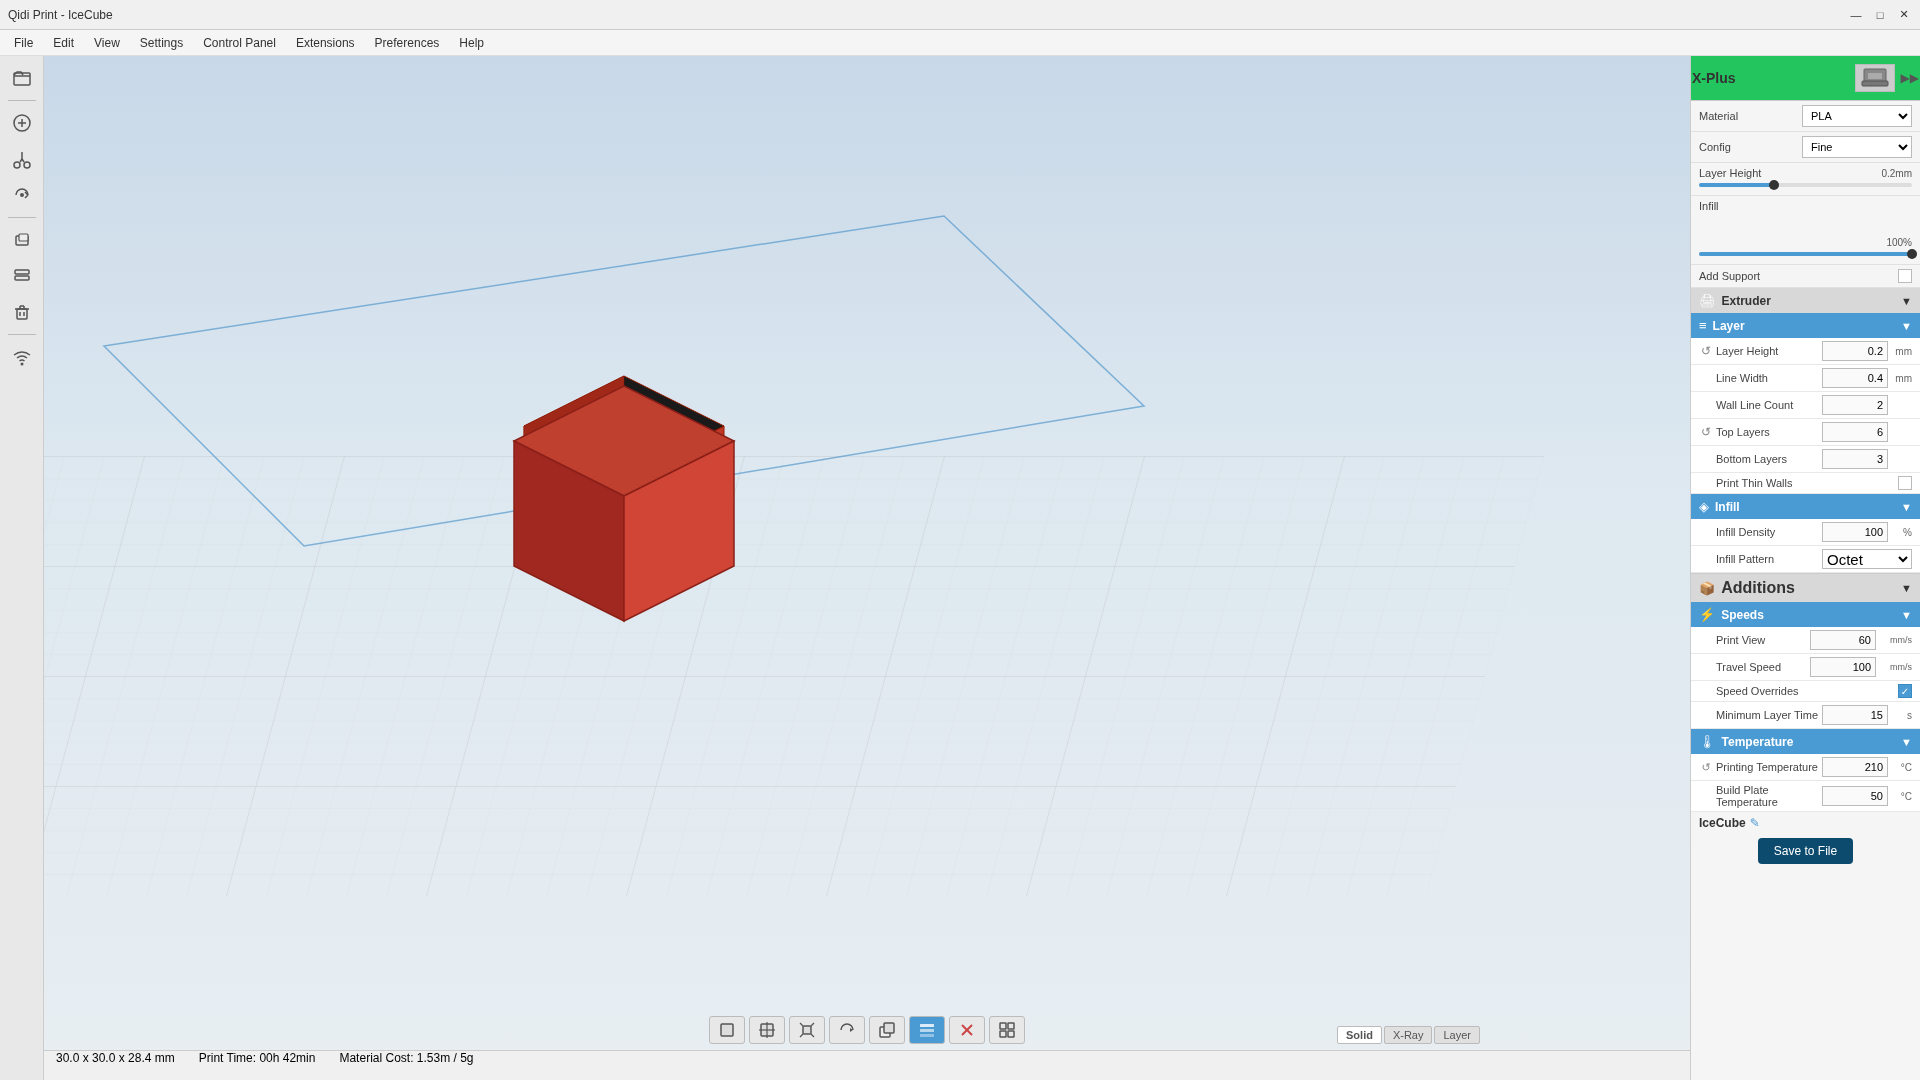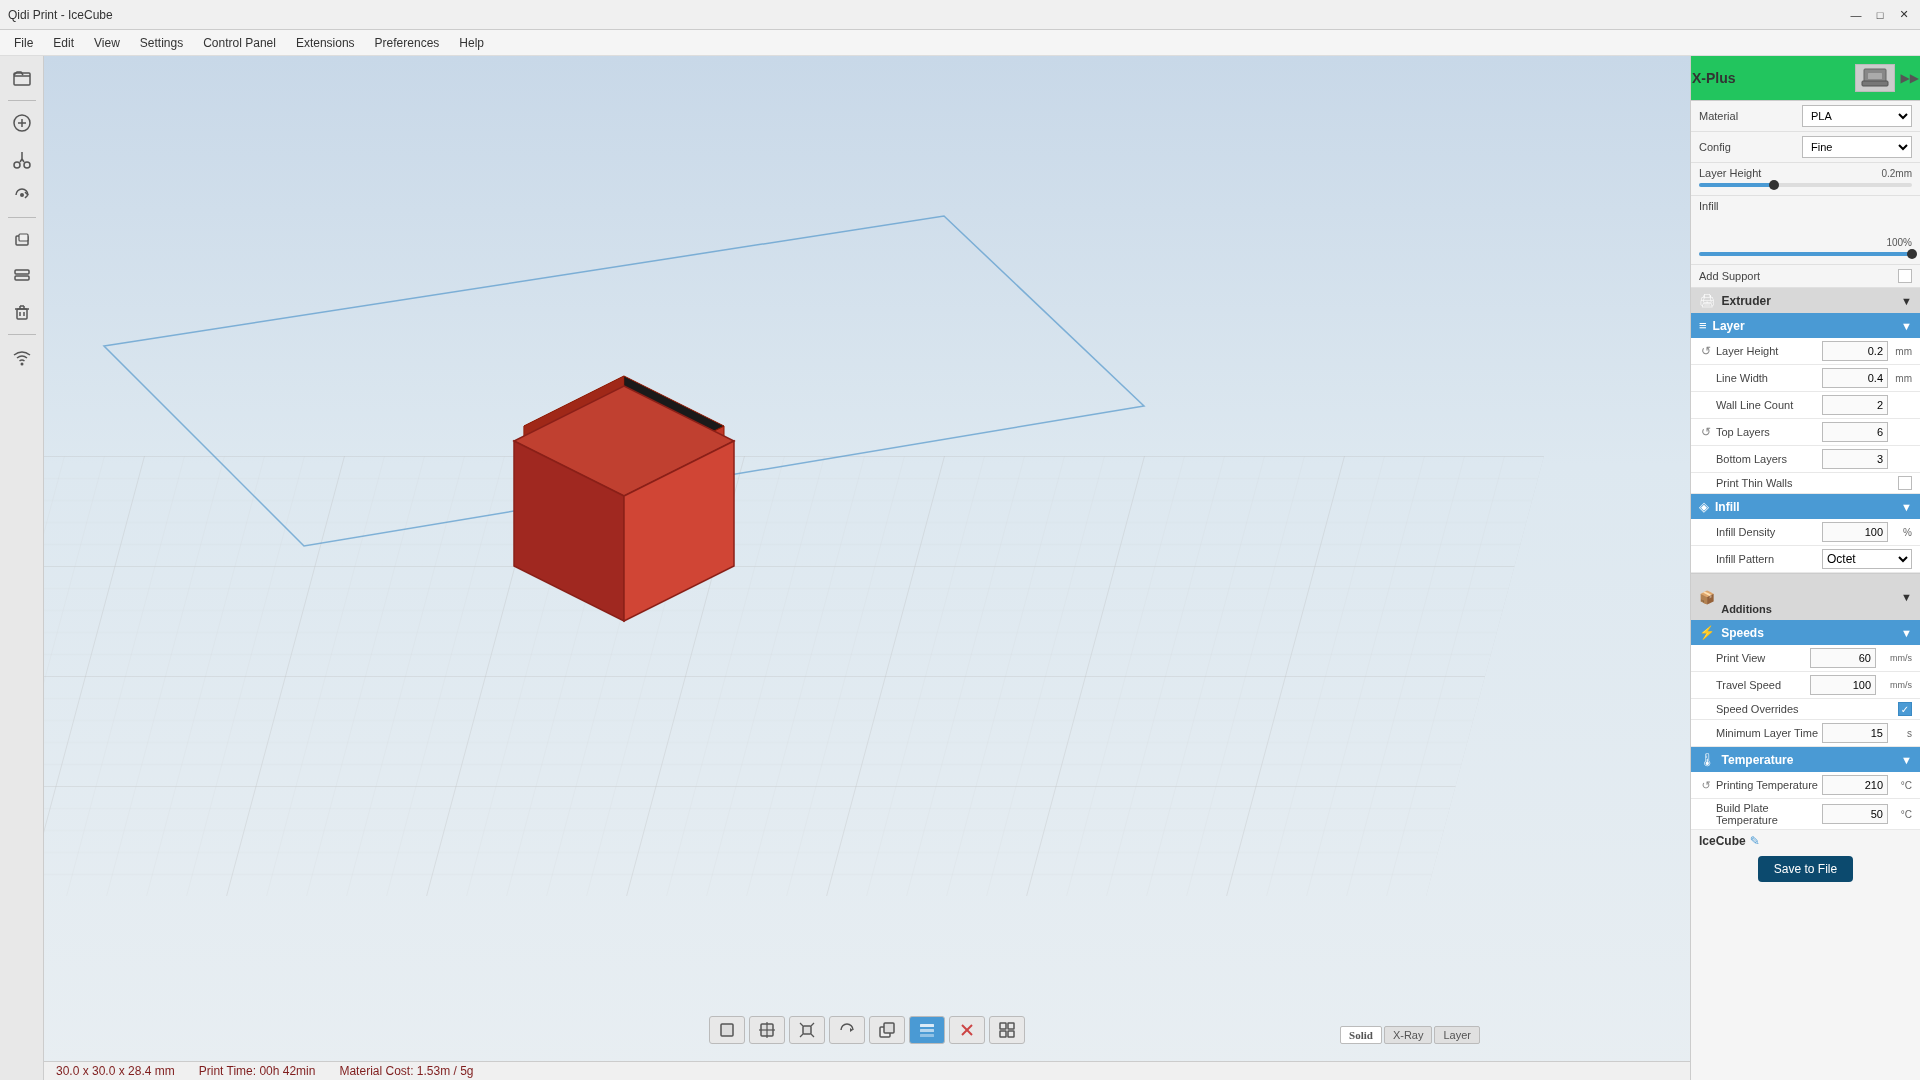--- a/index.html
+++ b/index.html
@@ -108,29 +108,29 @@
       top: 0; left: 0;
       width: 100%; height: 100%;
     }
 
     
     #status-bar {
       position: absolute;
       bottom: 0;
       left: 0;
       right: 0;
-      height: 19px;
+      height: 30px;
       background: #f0f0f0;
       border-top: 1px solid #ccc;
       display: flex;
-      align-items: center;
+      align-items: flex-start;
       padding: 0 12px;
       gap: 24px;
       font-size: 12px;
-      color: #7f1d1d;
+      color: #000000;
     }
 
     
     #bottom-toolbar {
       position: absolute;
       bottom: 36px;
       left: 50%;
       transform: translateX(-50%);
       display: flex;
       gap: 4px;
@@ -162,21 +162,20 @@
       font-size: 11px;
       cursor: pointer;
       color: #555;
       background: #e0e0e0;
       border: 1px solid #bbb;
       border-radius: 2px;
     }
     .view-label.active {
       background: #fff;
       font-weight: bold;
-      font-family: Liberation Serif, serif;
     }
 
     
     #right-panel {
       width: 230px;
       background: #f5f5f5;
       border-left: 1px solid #ccc;
       display: flex;
       flex-direction: column;
       flex-shrink: 0;
@@ -385,21 +384,21 @@
       background: white;
       cursor: pointer;
     }
     .prop-checkbox.checked {
       background: #4a9ad4;
       border-color: #3a8ac4;
     }
     .prop-select {
       width: 90px;
       height: 20px;
-      font-size: 12px;
+      font-size: 15px;
       border: 1px solid #bbb;
       background: white;
     }
 
     
     .additions-header {
       display: flex;
       align-items: center;
       padding: 5px 8px;
       background: #e0e0e0;
@@ -784,21 +783,21 @@
       <select class="prop-select">
         <option>Octet</option>
         <option>Grid</option>
         <option>Lines</option>
         <option>Triangles</option>
       </select>
     </div>
 
     <div class="additions-header" style="background:#d8d8d8; display:flex; align-items:center; padding:5px 8px; gap:6px;">
       <span style="font-size:13px; color:#555;">📦</span>
-      <span style="flex:1; font-size:11px; font-weight:bold; color:#333;margin-top:24px;">Additions</span>
+      <span style="flex:1; font-size:16px; font-weight:bold; color:#333;">Additions</span>
       <span style="font-size:11px; color:#333;">▼</span>
     </div>
 
     <div class="section-header section-blue">
       <span class="section-icon">⚡</span>
       <span class="section-header-label">Speeds</span>
       <span class="section-arrow">▼</span>
     </div>
 
     <div class="prop-row">

